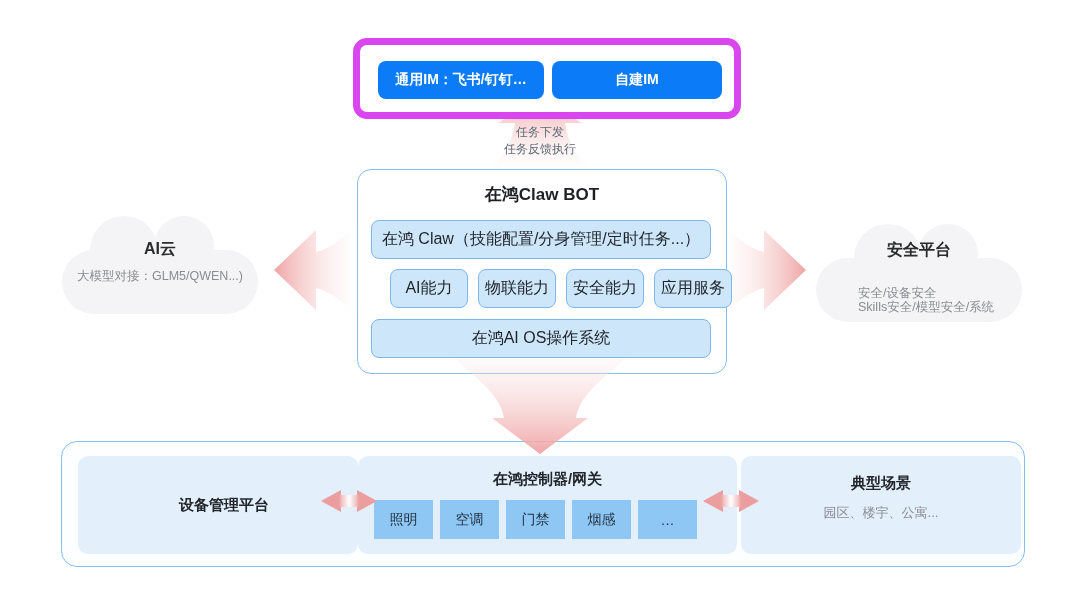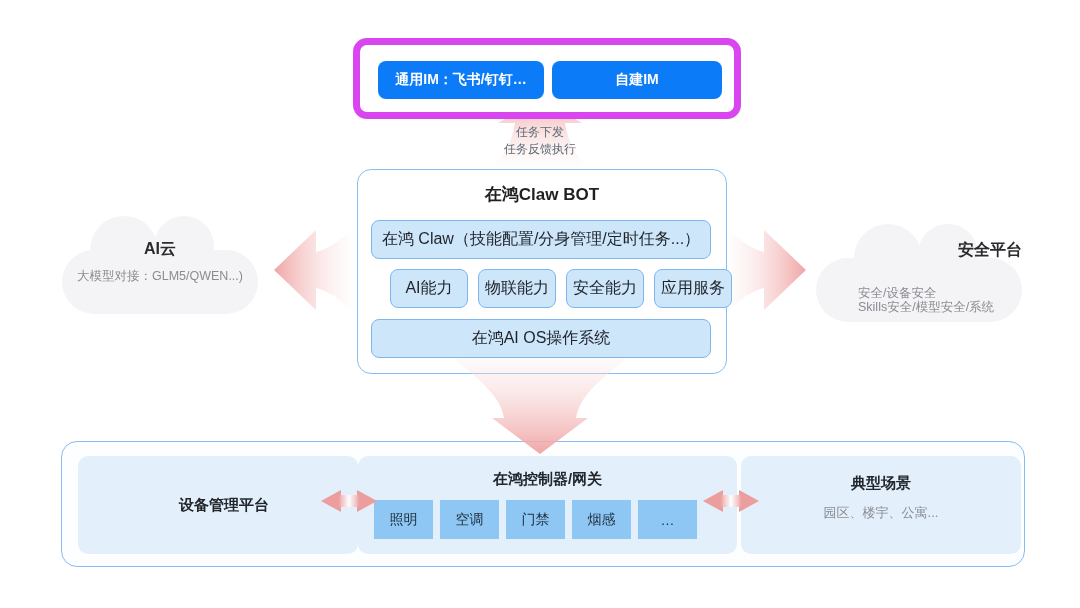--- a/index.html
+++ b/index.html
@@ -61,21 +61,21 @@
     <rect x="0" y="40" width="196" height="64" rx="32" fill="#f4f4f6"></rect>
   </svg>
   <div class="abs cloud-title" style="left:62px;top:239px;width:196px;">AI云</div>
   <div class="abs cloud-sub" style="left:62px;top:268px;width:196px;text-align:center;">大模型对接：GLM5/QWEN...)</div>
 
   <svg class="abs" style="left:816px;top:218px;z-index:1;" width="206" height="104" viewBox="0 0 206 104">
     <circle cx="72" cy="40" r="34" fill="#f4f4f6"></circle>
     <circle cx="132" cy="36" r="30" fill="#f4f4f6"></circle>
     <rect x="0" y="40" width="206" height="64" rx="32" fill="#f4f4f6"></rect>
   </svg>
-  <div class="abs cloud-title" style="left:816px;top:240px;width:206px;text-align:right;">安全平台</div>
+  <div class="abs cloud-title" style="left:816px;top:240px;width:206px;">安全平台</div>
   <div class="abs cloud-sub" style="left:858px;top:267px;width:170px;margin-top:32px;">Skills安全/模型安全/系统</div>
   <div class="abs cloud-sub" style="left:858px;top:285px;width:170px;">安全/设备安全</div>
 
   <svg class="arrow" style="left:488px;top:96px;" width="104" height="74" viewBox="0 0 104 74">
     <defs>
       <linearGradient id="gUp" x1="0" y1="0" x2="0" y2="1">
         <stop offset="0" stop-color="#f1a3a3" stop-opacity="0.9"></stop>
         <stop offset="1" stop-color="#f9dcdc" stop-opacity="0"></stop>
       </linearGradient>
     </defs>

